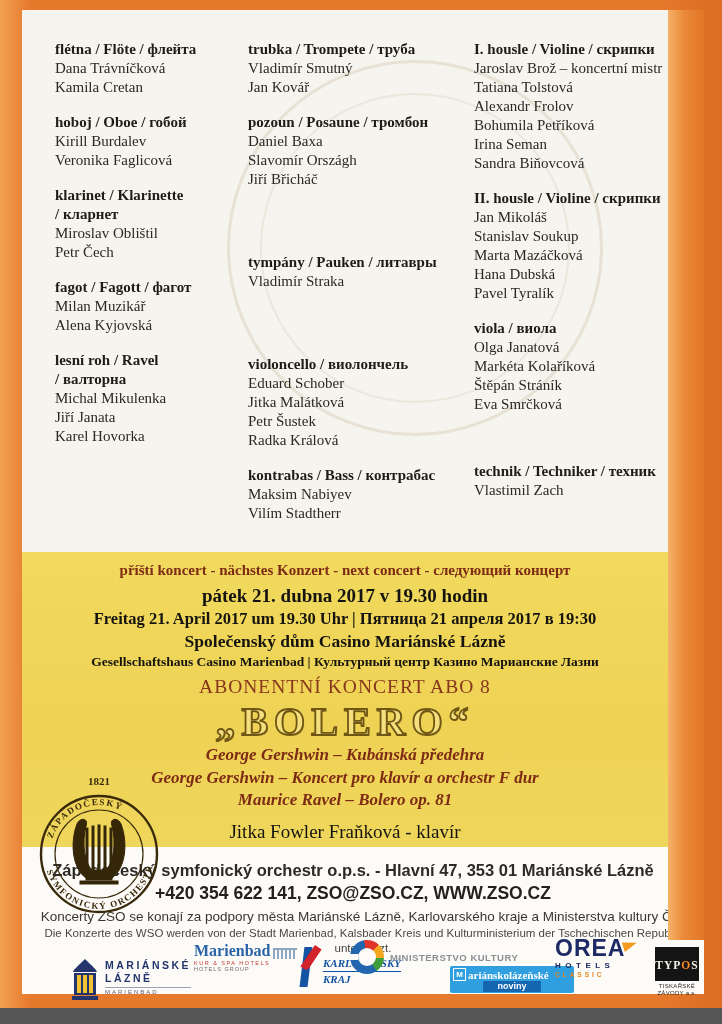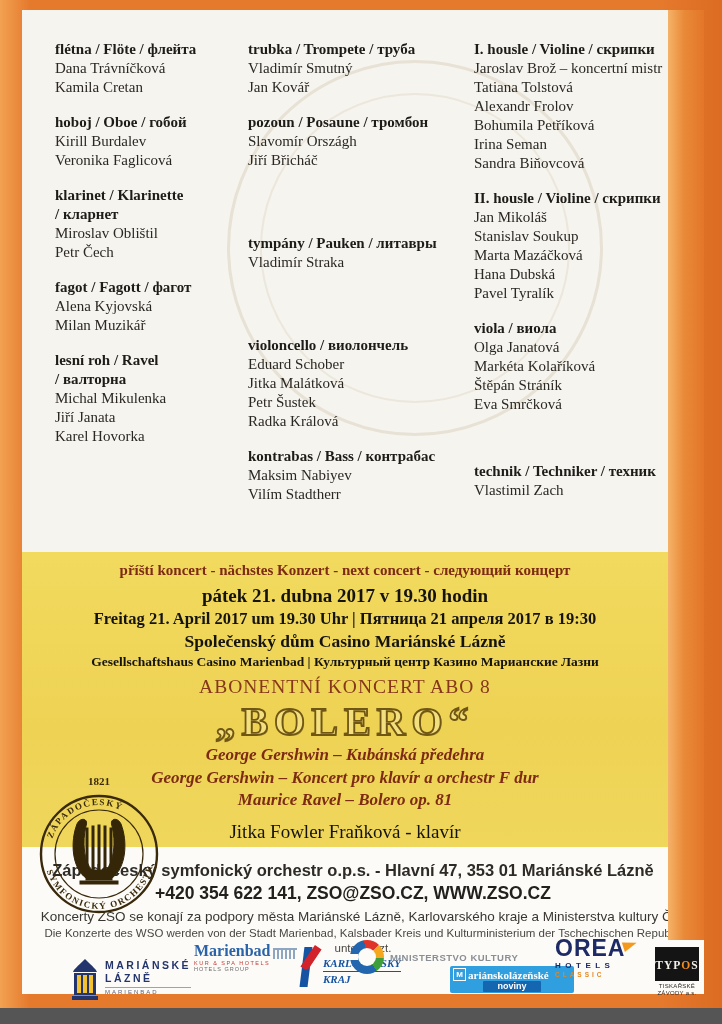--- a/index.html
+++ b/index.html
@@ -141,39 +141,40 @@
             <div class="gname">Veronika Faglicová</div>
           </div>
           <div class="group">
             <div class="ghead">klarinet / Klarinette</div>
             <div class="ghead">/ кларнет</div>
             <div class="gname">Miroslav Oblištil</div>
             <div class="gname">Petr Čech</div>
           </div>
           <div class="group">
             <div class="ghead">fagot / Fagott / фагот</div>
+            <div class="gname">Milan Muzikář</div>
             <div class="gname">Alena Kyjovská</div>
-            <div class="gname">Milan Muzikář</div>
           </div>
           <div class="group">
             <div class="ghead">lesní roh / Ravel</div>
             <div class="ghead">/ валторна</div>
             <div class="gname">Michal Mikulenka</div>
             <div class="gname">Jiří Janata</div>
             <div class="gname">Karel Hovorka</div>
           </div>
         </div>
         <div class="pcol pcol-2">
           <div class="group">
             <div class="ghead">trubka / Trompete / труба</div>
             <div class="gname">Vladimír Smutný</div>
             <div class="gname">Jan Kovář</div>
           </div>
           <div class="group">
             <div class="ghead">pozoun / Posaune / тромбон</div>
+            <div class="gname">Daniel Baxa</div>
             <div class="gname">Slavomír Országh</div>
             <div class="gname">Jiří Břicháč</div>
           </div>
           <div class="group gap-before">
             <div class="ghead">tympány / Pauken / литавры</div>
             <div class="gname">Vladimír Straka</div>
           </div>
           <div class="group gap-before">
             <div class="ghead">violoncello / виолончель</div>
             <div class="gname">Eduard Schober</div>

